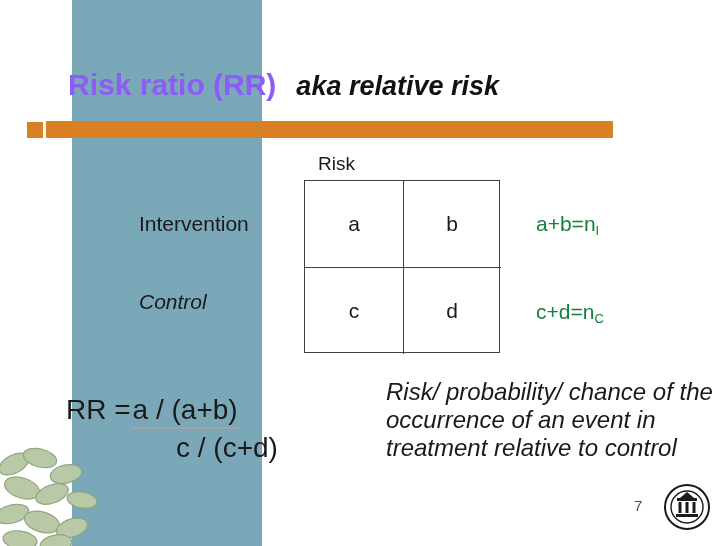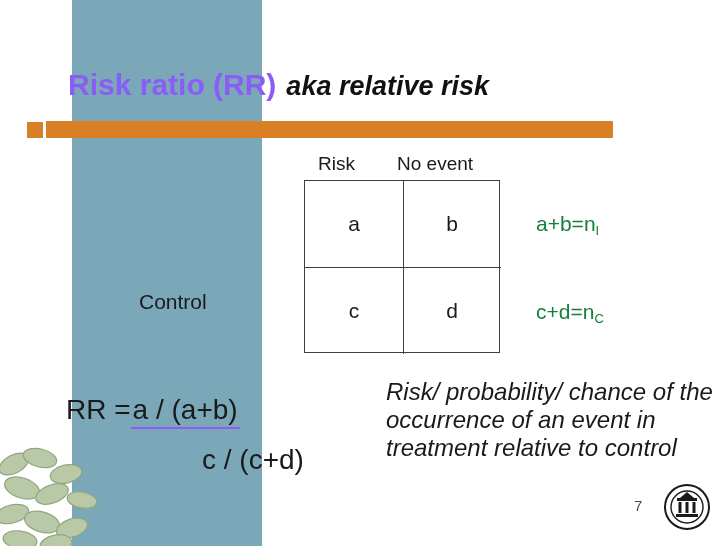--- a/index.html
+++ b/index.html
@@ -42,21 +42,21 @@
     font-size: 30px;
     font-weight: bold;
     color: #8b5cf6;
     letter-spacing: 0px;
   }
   .title-sub {
     font-size: 27px;
     font-weight: bold;
     font-style: italic;
     color: #111111;
-    margin-left: 10px;
+    margin-left: 20px;
   }
   
   .orange-bar {
     position: absolute;
     left: 46px;
     top: 121px;
     width: 567px;
     height: 17px;
     background: #d98024;
     border-radius: 1px;
@@ -121,21 +121,21 @@
   .cell.d { left: 98px; top: 87px; }
 
   
   .row-label {
     position: absolute;
     font-size: 21px;
     color: #1a1a1a;
     white-space: nowrap;
   }
   .row-label.intervention { left: 139px; top: 212px; }
-  .row-label.control { left: 139px; top: 290px; }
+  .row-label.control { left: 139px; top: 290px; font-style: italic; }
 
   
   .total {
     position: absolute;
     font-size: 21px;
     color: #15803d;
     white-space: nowrap;
   }
   .total.ni { left: 536px; top: 212px; }
   .total.nc { left: 536px; top: 300px; text-align: center; }
@@ -149,31 +149,30 @@
   
   .rr {
     position: absolute;
     left: 66px;
     top: 394px;
     font-size: 28px;
     color: #1a1a1a;
     white-space: nowrap;
   }
   .rr .num {
-    border-bottom: 2px solid #8b5cf6;
+    border-bottom: 2px solid #a3a3a3;
     padding: 0 2px 2px 2px;
   }
   .rr-den {
     position: absolute;
     left: 176px;
-    top: 444px;
+    top: 432px;
     font-size: 28px;
     color: #1a1a1a;
     white-space: nowrap;
-    margin-left: 26px;
   }
 
   
   .explain {
     position: absolute;
     left: 386px;
     top: 378px;
     width: 336px;
     font-size: 24px;
     font-style: italic;
@@ -216,22 +215,22 @@
   <div class="left-band"></div>
 
   <div class="title-row">
     <span class="title-main">Risk ratio (RR)</span><span class="title-sub">aka relative risk</span>
   </div>
 
   <div class="orange-square"></div>
   <div class="orange-bar"></div>
 
   <div class="col-head event">Risk</div>
-  <div class="col-head noevent">No event</div>
-
+
+  <div class="row-label intervention">Intervention</div>
   <div class="row-label control">Control</div>
 
   <div class="grid">
     <div class="vline"></div>
     <div class="hline"></div>
     <div class="cell a">a</div>
     <div class="cell b">b</div>
     <div class="cell c">c</div>
     <div class="cell d">d</div>
   </div>

